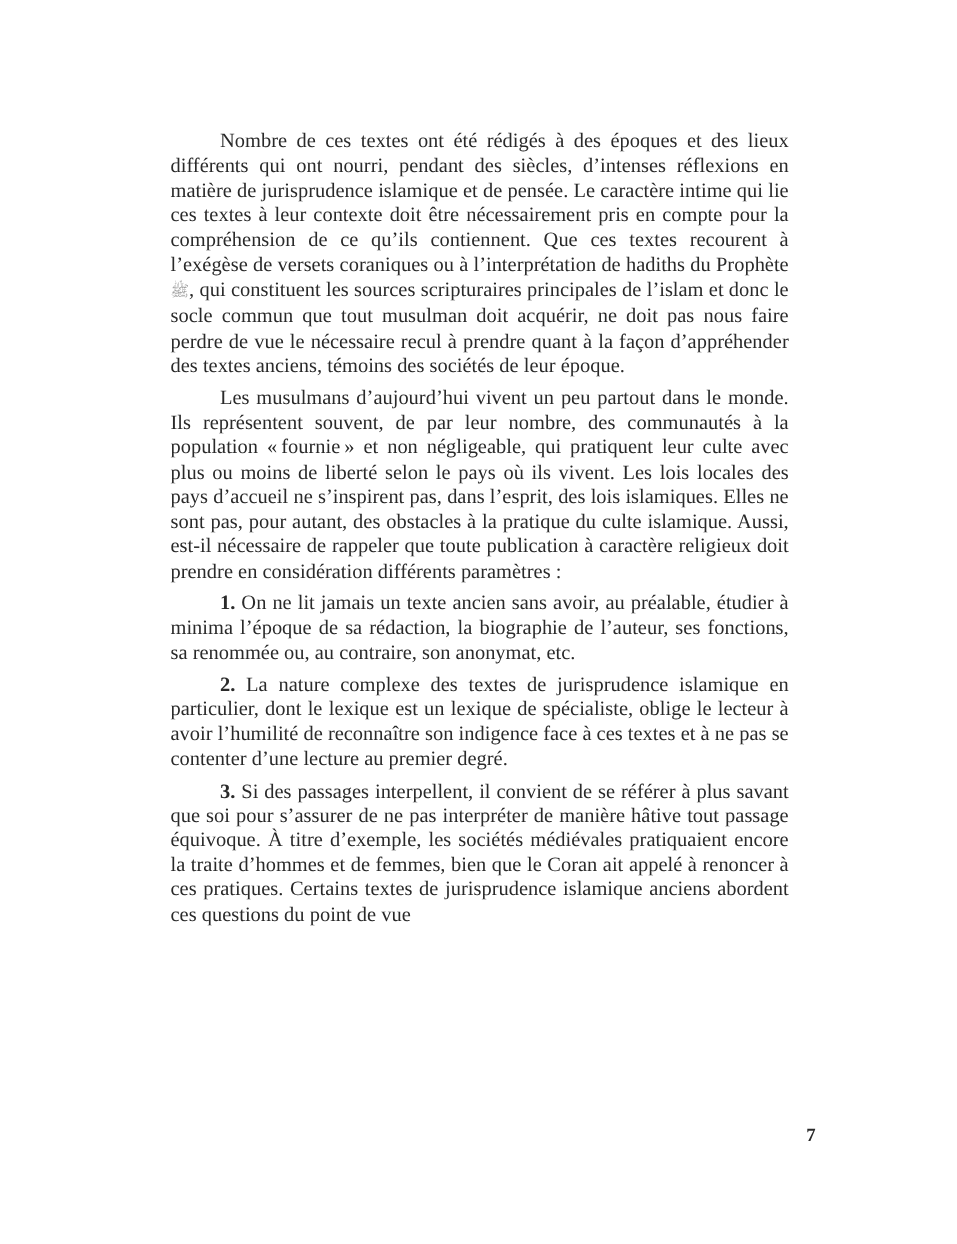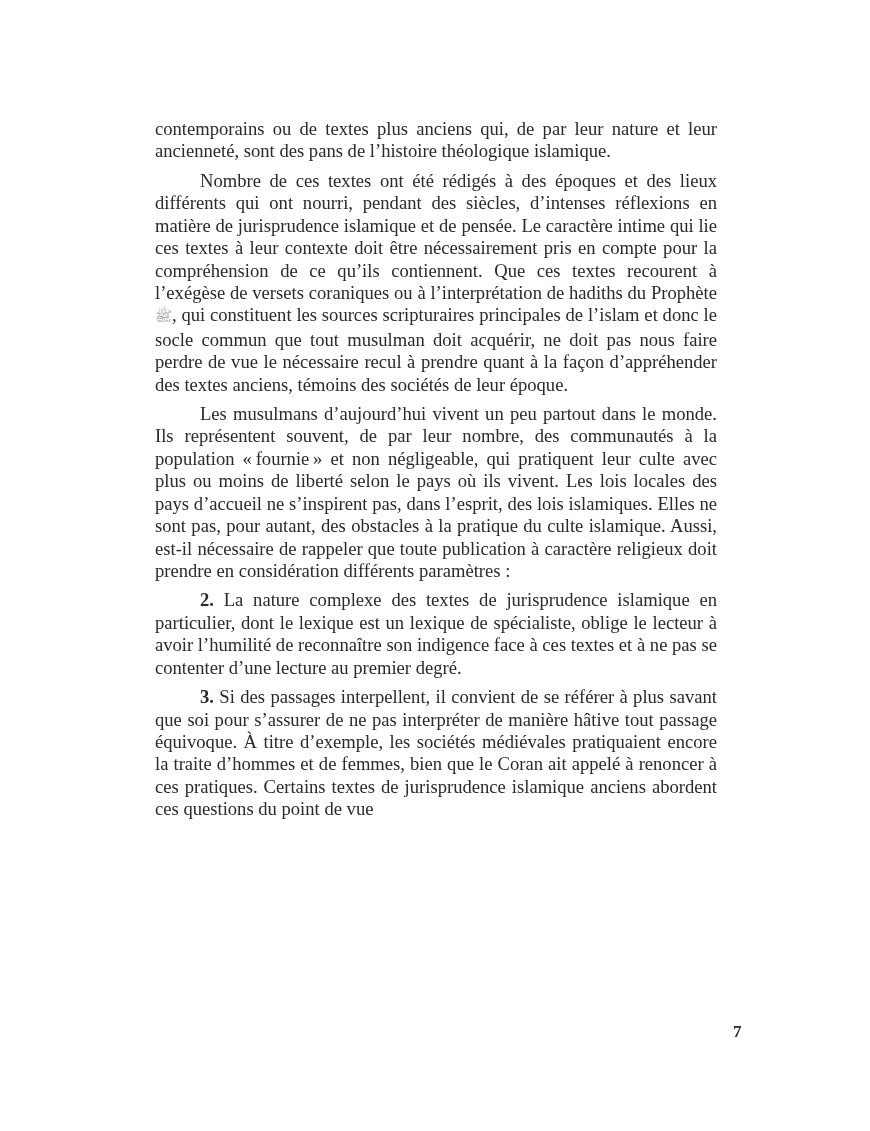--- a/index.html
+++ b/index.html
@@ -30,25 +30,25 @@
     font-family: "Liberation Serif", "DejaVu Serif", serif;
     font-weight: bold;
     font-size: 17px;
     color: #2a2a2a;
   }
 </style>
 </head>
 <body>
 
 <div class="page">
-  <p class="para">contemporains ou de textes plus anciens qui, de par leur nature et leur ancienneté, sont des pans de l’histoire théologique islamique.</p>
 
   <p class="para indent"><span>Nombre de ces textes ont été rédigés à des époques et des lieux différents qui ont nourri, pendant des siècles, d’intenses réflexions en matière de jurisprudence islamique et de pensée. Le caractère intime qui lie ces textes à leur contexte doit être nécessairement pris en compte pour la compréhension de ce qu’ils contiennent. Que ces textes recourent à l’exégèse de versets coraniques ou à l’interprétation de hadiths du Prophète </span><span class="symbol">ﷺ</span><span>, qui constituent les sources scripturaires principales de l’islam et donc le socle commun que tout musulman doit acquérir, ne doit pas nous faire perdre de vue le nécessaire recul à prendre quant à la façon d’appréhender des textes anciens, témoins des sociétés de leur époque.</span></p>
 
   <p class="para indent">Les musulmans d’aujourd’hui vivent un peu partout dans le monde. Ils représentent souvent, de par leur nombre, des commu­nautés à la population « fournie » et non négligeable, qui pratiquent leur culte avec plus ou moins de liberté selon le pays où ils vivent. Les lois locales des pays d’accueil ne s’inspirent pas, dans l’esprit, des lois islamiques. Elles ne sont pas, pour autant, des obstacles à la pratique du culte islamique. Aussi, est-il nécessaire de rappeler que toute publication à caractère religieux doit prendre en considération différents  paramètres :</p>
 
+  <p class="para indent"><span class="num">1.</span><span> On ne lit jamais un texte ancien sans avoir, au préalable, étudier à minima l’époque de sa rédaction, la biographie de l’auteur, ses fonctions, sa renommée ou, au contraire, son anonymat, etc.</span></p>
 
   <p class="para indent"><span class="num">2.</span><span> La nature complexe des textes de jurisprudence islamique en particulier, dont le lexique est un lexique de spécialiste, oblige le lecteur à avoir l’humilité de reconnaître son indigence face à ces textes et à ne pas se contenter d’une lecture au premier degré.</span></p>
 
   <p class="para indent"><span class="num">3.</span><span> Si des passages interpellent, il convient de se référer à plus savant que soi pour s’assurer de ne pas interpréter de manière hâtive tout passage équivoque. À titre d’exemple, les sociétés médiévales pratiquaient encore la traite d’hommes et de femmes, bien que le Coran ait appelé à renoncer à ces pratiques. Certains textes de juris­prudence islamique anciens abordent ces questions du point de vue</span></p>
 </div>
 
 <div class="page-number">7</div>
 
 </body></html>

